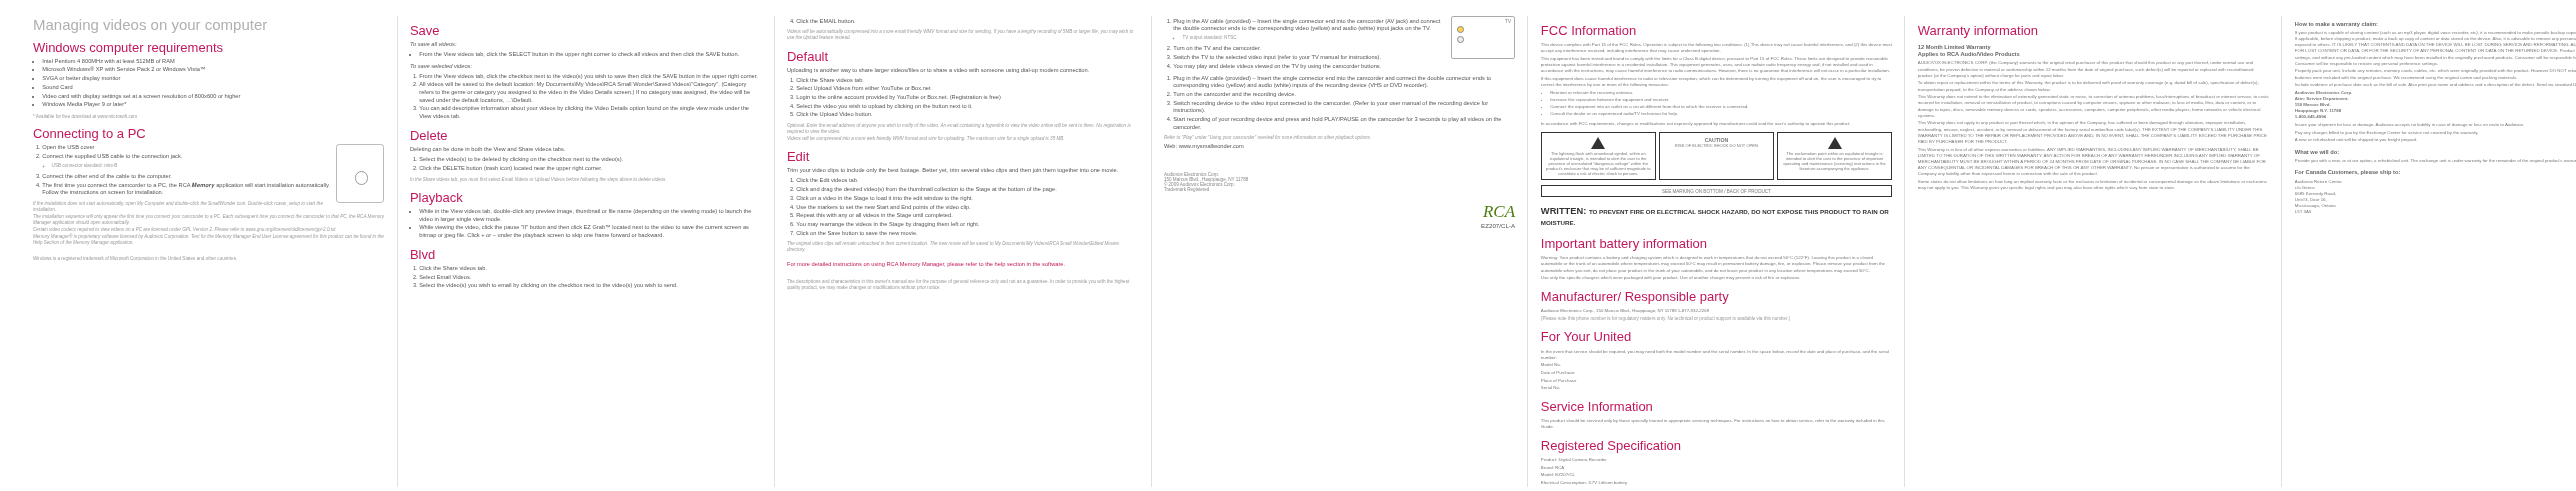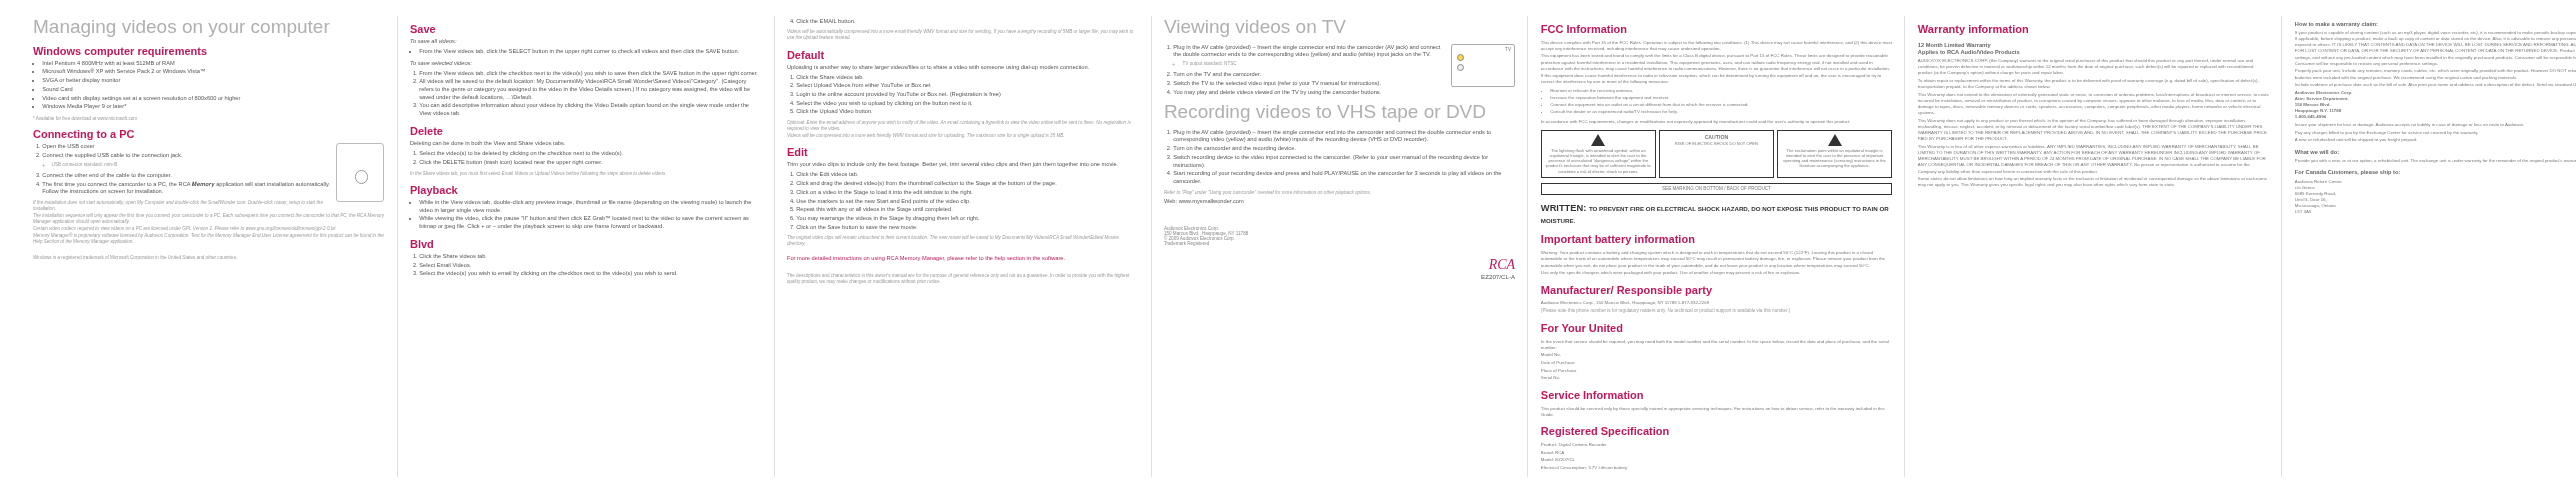--- a/index.html
+++ b/index.html
@@ -21,28 +21,28 @@
   .col {
     flex: 1;
     padding: 0 12.4px;
     box-sizing: border-box;
     border-left: 0.5px solid #e0e0e0;
   }
   .col:first-child {
     border-left: none;
   }
   h1 {
-    font-size: 19px;
+    font-size: 15px;
     font-weight: normal;
     color: #b0b0b0;
     margin: 0 0 6.2px 0;
   }
   h2 {
-    font-size: 11px;
-    font-weight: bold;
+    font-size: 13px;
+    font-weight: normal;
     color: #c2185b;
     margin: 7.2px 0 3.1px 0;
   }
   h3.sub {
     font-size: 5.7px;
     font-weight: bold;
     color: #666;
     margin: 5.2px 0 2.1px 0;
   }
   ul {
@@ -138,23 +138,23 @@
     font-size: 4.6px;
     padding: 2.1px;
     margin-top: 2.1px;
   }
   .rca-block {
     text-align: right;
     margin-top: 10.3px;
   }
   .rca-logo {
     font-family: Georgia, serif;
-    font-size: 14px;
+    font-size: 17px;
     font-style: italic;
-    color: #be185d;
+    color: #4d7c0f;
   }
   .model {
     font-size: 6.2px;
     color: #555;
   }
   .addr {
     font-size: 4.6px;
     color: #888;
     margin-top: 20.6px;
   }
@@ -289,39 +289,37 @@
       <li>Click on the Save button to save the new movie.</li>
     </ol>
     <span class="italic-note">The original video clips will remain untouched in their current location. The new movie will be saved to My Documents\My Videos\RCA Small Wonder\Edited Movies directory.</span>
 
     <p style="color:#c2185b;margin-top:7.2px">For more detailed instructions on using RCA Memory Manager, please refer to the help section in the software.</p>
 
     <p class="small margin-top">The descriptions and characteristics in this owner's manual are for the purpose of general reference only and not as a guarantee. In order to provide you with the highest quality product, we may make changes or modifications without prior notice.</p>
   </div>
 
   <div class="col">
-    <h1>Viewing videos on TV</h1>
     <div class="tv-box">
       <span class="tv-label">TV</span>
       <span class="tv-jack" style="top:9.3px;background:#ffd54f"></span>
       <span class="tv-jack" style="top:19.6px;background:#eee"></span>
     </div>
     <ol>
       <li>
         <span>Plug in the AV cable (provided) – Insert the single connector end into the camcorder (AV jack) and connect the double connector ends to the corresponding video (yellow) and audio (white) input jacks on the TV.</span>
         <ul>
             <li class="small">TV output standard: NTSC</li>
           </ul>
       </li>
       <li>Turn on the TV and the camcorder.</li>
       <li>Switch the TV to the selected video input (refer to your TV manual for instructions).</li>
       <li>You may play and delete videos viewed on the TV by using the camcorder buttons.</li>
     </ol>
 
-    <h1>Recording videos to VHS tape or DVD</h1>
     <ol>
       <li>Plug in the AV cable (provided) – Insert the single connector end into the camcorder and connect the double connector ends to corresponding video (yellow) and audio (white) inputs of the recording device (VHS or DVD recorder).</li>
       <li>Turn on the camcorder and the recording device.</li>
       <li>Switch recording device to the video input connected to the camcorder. (Refer to your user manual of the recording device for instructions).</li>
       <li>Start recording of your recording device and press and hold PLAY/PAUSE on the camcorder for 3 seconds to play all videos on the camcorder.</li>
     </ol>
     <span class="italic-note">Refer to "Play" under "Using your camcorder" overleaf for more information on other playback options.</span>
 
     <p>Web: www.mysmallwonder.com</p>
 

